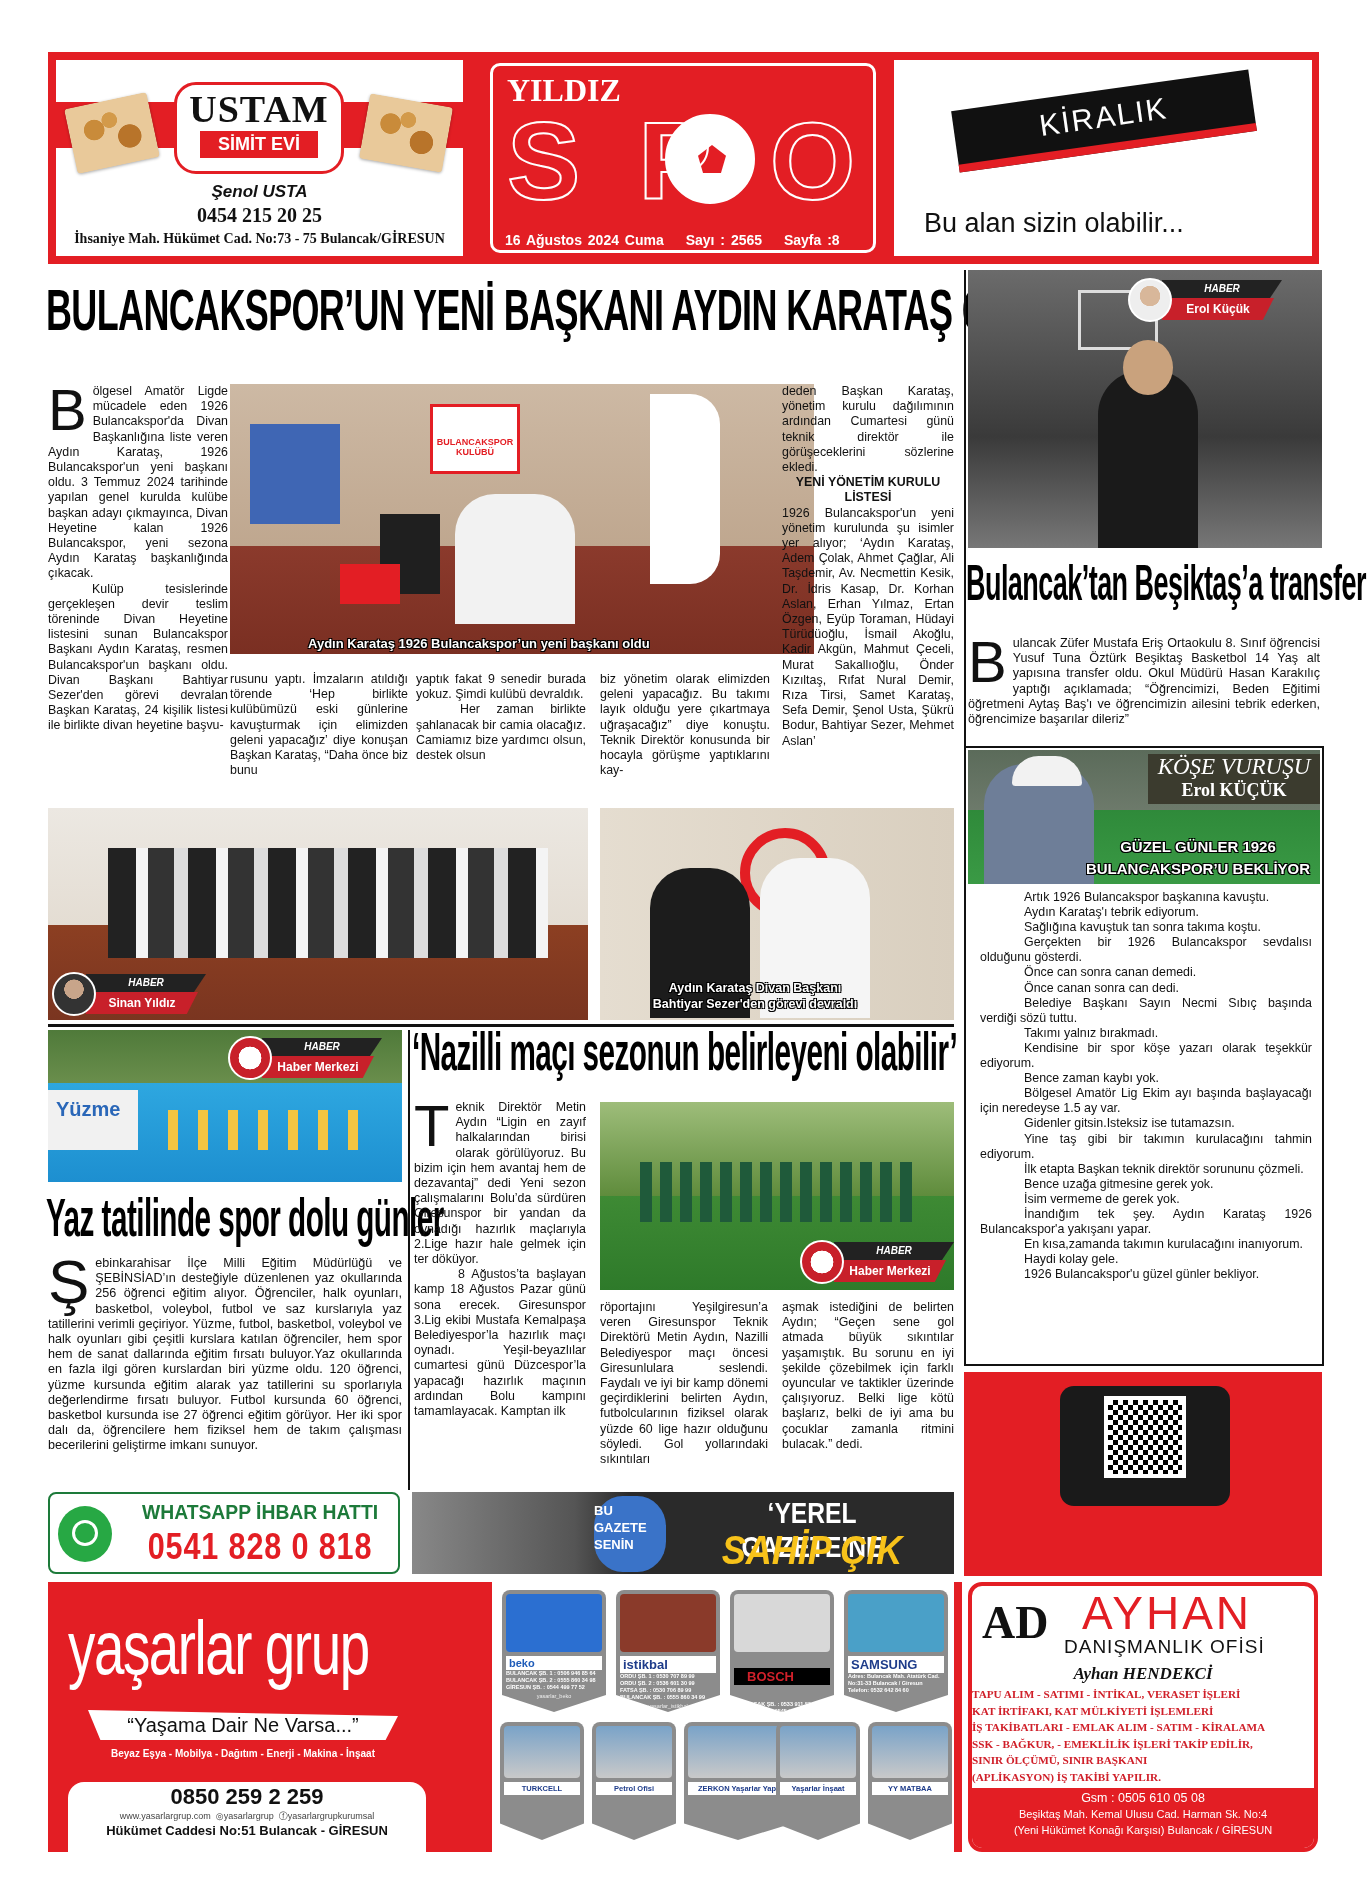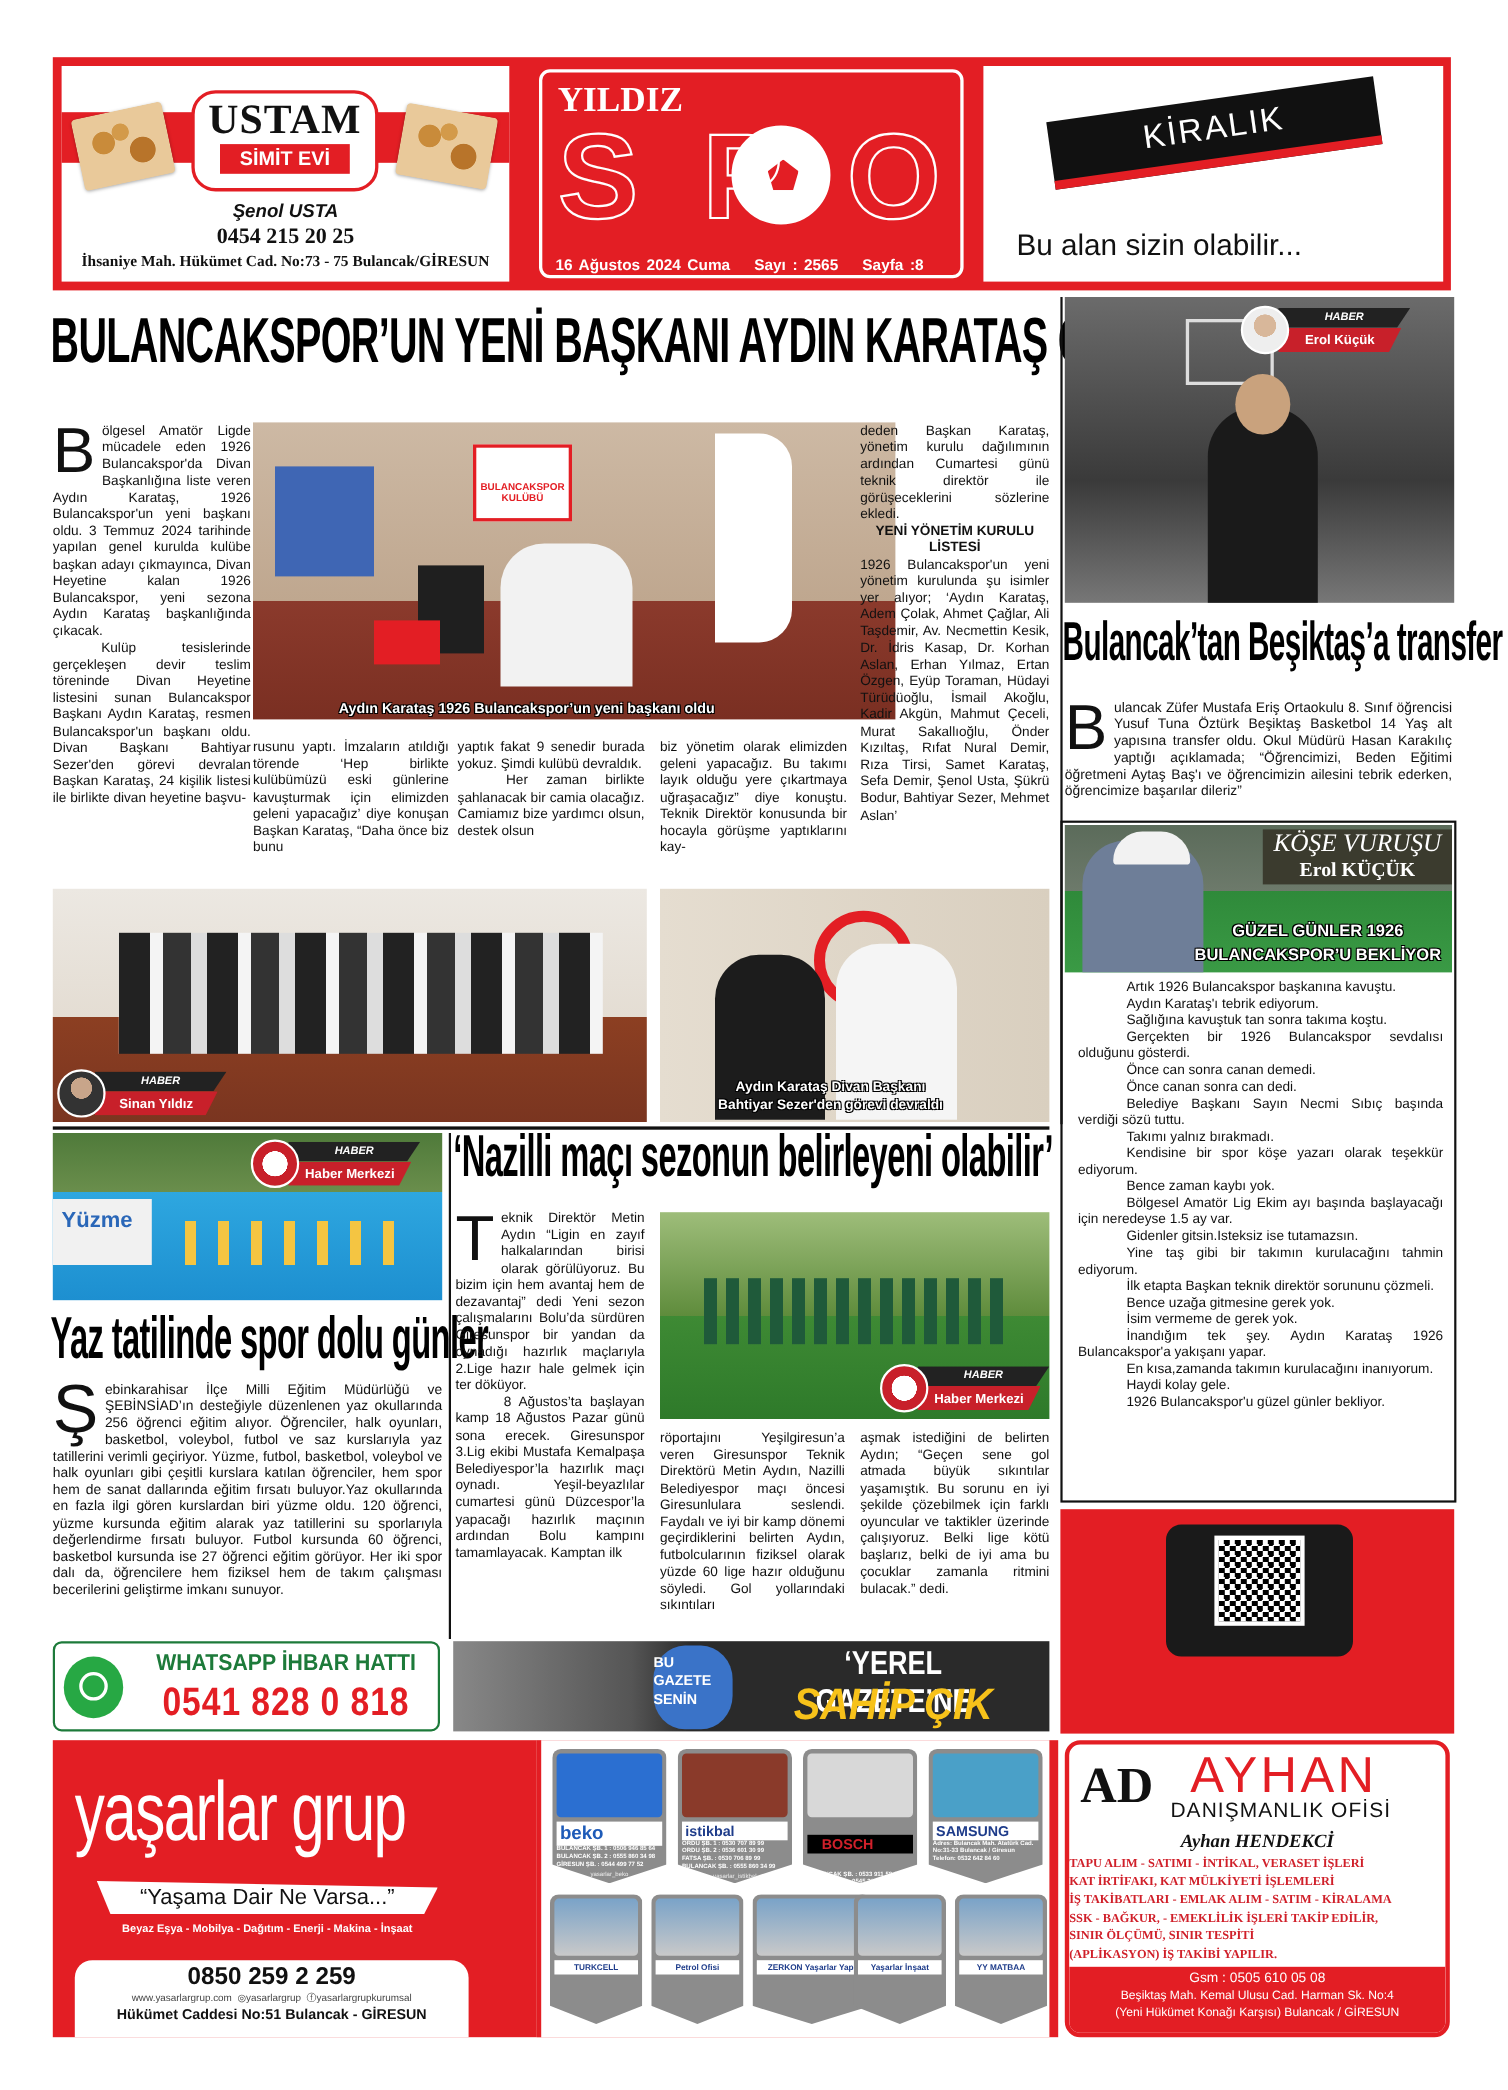--- a/index.html
+++ b/index.html
@@ -264,21 +264,21 @@
       <span>www.yasarlargrup.com</span>
       &nbsp;<span>◎</span><span>yasarlargrup</span>
       &nbsp;<span>ⓕ</span><span>yasarlargrupkurumsal</span>
     </div>
     <div style="font-size:13px;font-weight:bold">Hükümet Caddesi No:51 Bulancak - GİRESUN</div>
   </div>
   <div class="abs" style="left:440px;top:0;width:466px;height:270px;background:#fff;border-left:4px solid #e31e24">
     <div id="stores-row1">
         <div class="abs" style="left: 10px; top: 8px; width: 104px; height: 122px; background: rgb(140, 140, 140); border-radius: 8px; clip-path: polygon(0px 0px, 100% 0px, 100% 86%, 50% 100%, 0px 86%); overflow: hidden;">
           <div style="height: 58px; margin: 4px; background: rgb(43, 111, 209); border-radius: 4px;"></div>
-          <div style="background: rgb(255, 255, 255); margin: 0px 4px; font-weight: 900; font-size: 17px; color: rgb(30, 91, 184); padding: 1px 3px;">beko</div>
+          <div style="background: rgb(255, 255, 255); margin: 0px 4px; font-weight: 900; font-size: 11px; color: rgb(30, 91, 184); padding: 1px 3px;">beko</div>
           <div style="color: rgb(255, 255, 255); font-size: 5.5px; line-height: 7px; padding: 0px 4px; font-weight: bold;">BULANCAK ŞB. 1 : 0506 946 85 64</div>
           <div style="color: rgb(255, 255, 255); font-size: 5.5px; line-height: 7px; padding: 0px 4px; font-weight: bold;">BULANCAK ŞB. 2 : 0555 860 34 98</div>
           <div style="color: rgb(255, 255, 255); font-size: 5.5px; line-height: 7px; padding: 0px 4px; font-weight: bold;">GİRESUN ŞB. : 0544 499 77 52</div>
           <div style="color: rgb(238, 238, 238); font-size: 5.5px; text-align: center; margin-top: 2px;">yasarlar_beko</div>
         </div>
         <div class="abs" style="left: 124px; top: 8px; width: 104px; height: 122px; background: rgb(140, 140, 140); border-radius: 8px; clip-path: polygon(0px 0px, 100% 0px, 100% 86%, 50% 100%, 0px 86%); overflow: hidden;">
           <div style="height: 58px; margin: 4px; background: rgb(138, 58, 42); border-radius: 4px;"></div>
           <div style="background: rgb(255, 255, 255); margin: 0px 4px; font-weight: 900; font-size: 13px; color: rgb(30, 60, 138); padding: 1px 3px;">istikbal</div>
           <div style="color: rgb(255, 255, 255); font-size: 5.5px; line-height: 7px; padding: 0px 4px; font-weight: bold;">ORDU ŞB. 1 : 0530 707 89 99</div>
           <div style="color: rgb(255, 255, 255); font-size: 5.5px; line-height: 7px; padding: 0px 4px; font-weight: bold;">ORDU ŞB. 2 : 0536 601 30 99</div>
@@ -329,21 +329,21 @@
 <div class="abs" style="left:968px;top:1582px;width:350px;height:270px;border:4px solid #e31e24;border-radius:14px;background:#fff;overflow:hidden">
   <div class="abs" style="left:10px;top:10px;font-family:'Liberation Serif',serif;font-size:46px;font-weight:bold;color:#111">AD</div>
   <div class="abs" style="left:110px;top:0;color:#e31e24;font-size:46px;letter-spacing:3px">AYHAN</div>
   <div class="abs" style="left:92px;top:50px;font-size:19px;letter-spacing:1px">DANIŞMANLIK OFİSİ</div>
   <div class="abs" style="left:0;top:78px;width:100%;text-align:center;font-family:'Liberation Serif',serif;font-style:italic;font-weight:bold;font-size:17px">Ayhan HENDEKCİ</div>
   <div class="abs" style="left:0;top:100px;width:100%;text-align:left;font-family:'Liberation Serif',serif;font-weight:bold;color:#d0202a;font-size:11.2px;line-height:16.5px" id="ayhan-services">
       <div>TAPU ALIM - SATIMI - İNTİKAL, VERASET İŞLERİ</div>
       <div>KAT İRTİFAKI, KAT MÜLKİYETİ İŞLEMLERİ</div>
       <div>İŞ TAKİBATLARI - EMLAK ALIM - SATIM - KİRALAMA</div>
       <div>SSK - BAĞKUR, - EMEKLİLİK İŞLERİ TAKİP EDİLİR,</div>
-      <div>SINIR ÖLÇÜMÜ, SINIR TESPİTİ</div>
+      <div>SINIR ÖLÇÜMÜ, SINIR BAŞKANI</div>
       <div>(APLİKASYON) İŞ TAKİBİ YAPILIR.</div>
     </div>
   <div class="abs" style="left:0;top:202px;width:100%;height:68px;background:#e31e24;color:#fff;text-align:center;font-size:11px;line-height:16px;padding-top:2px">
     <div style="font-size:12.5px">Gsm : 0505 610 05 08</div>
     <div>Beşiktaş Mah. Kemal Ulusu Cad. Harman Sk. No:4</div>
     <div>(Yeni Hükümet Konağı Karşısı) Bulancak / GİRESUN</div>
   </div>
 </div>
 
 </body></html>

